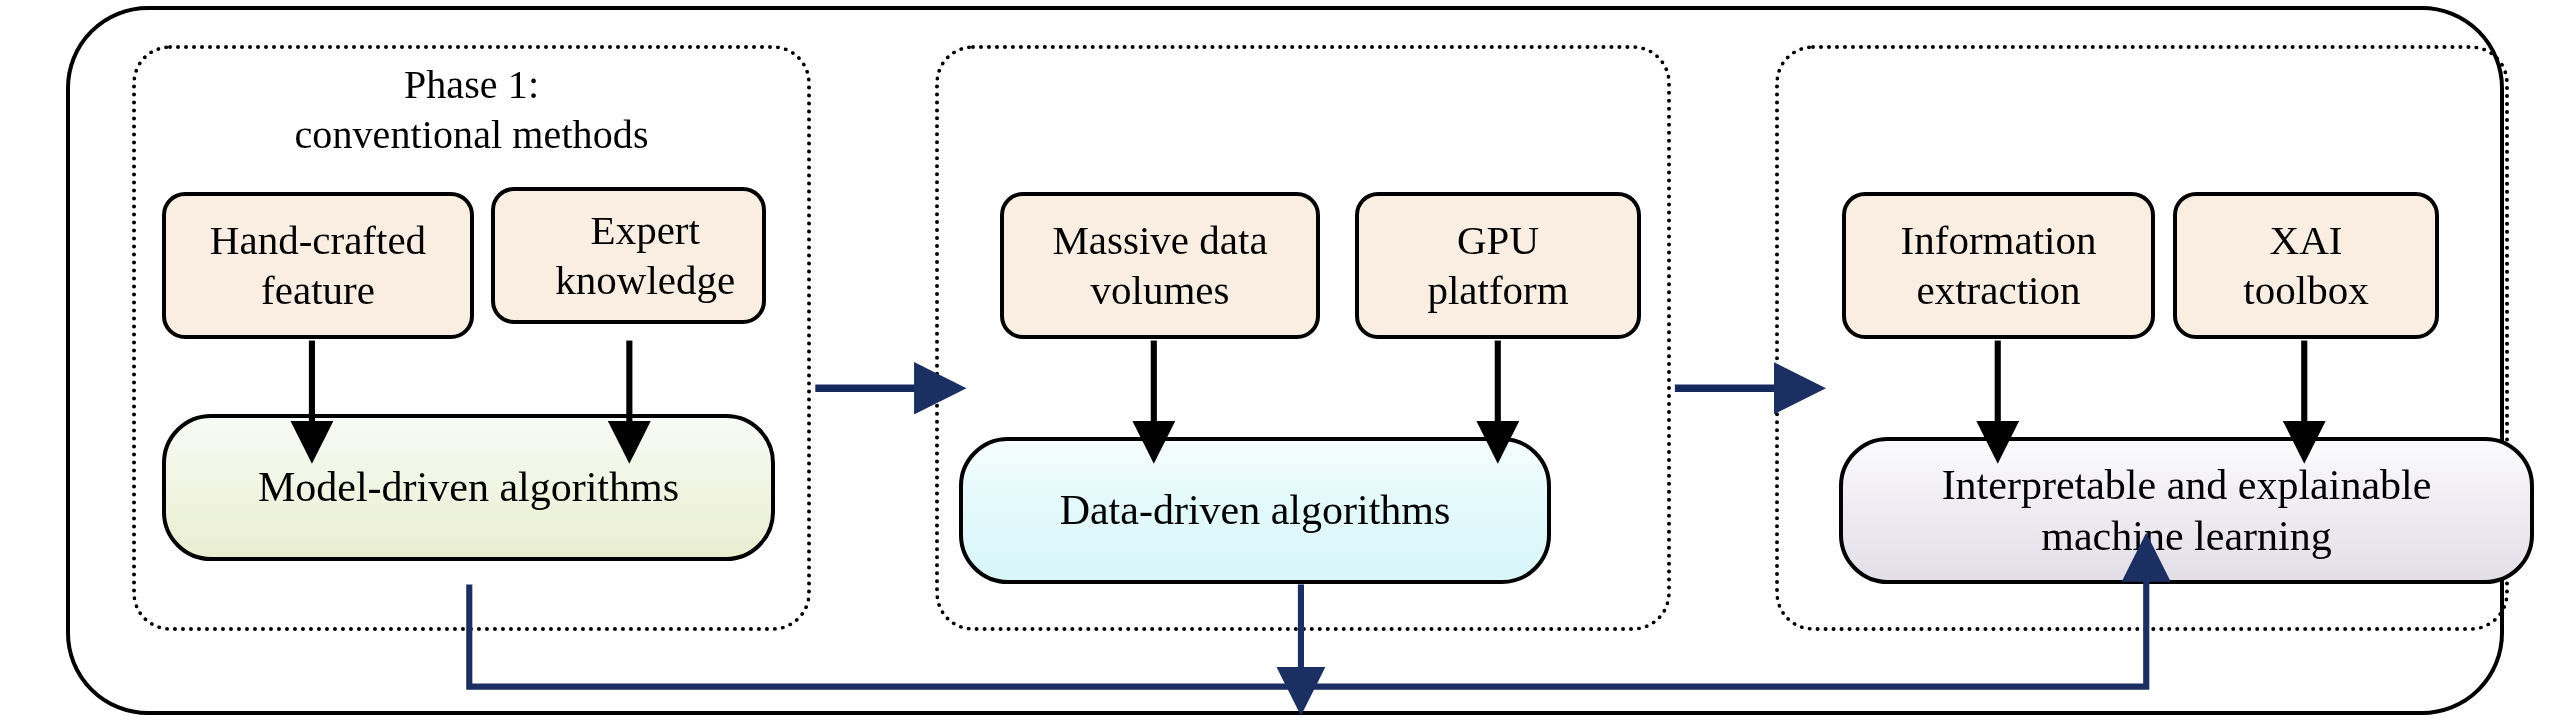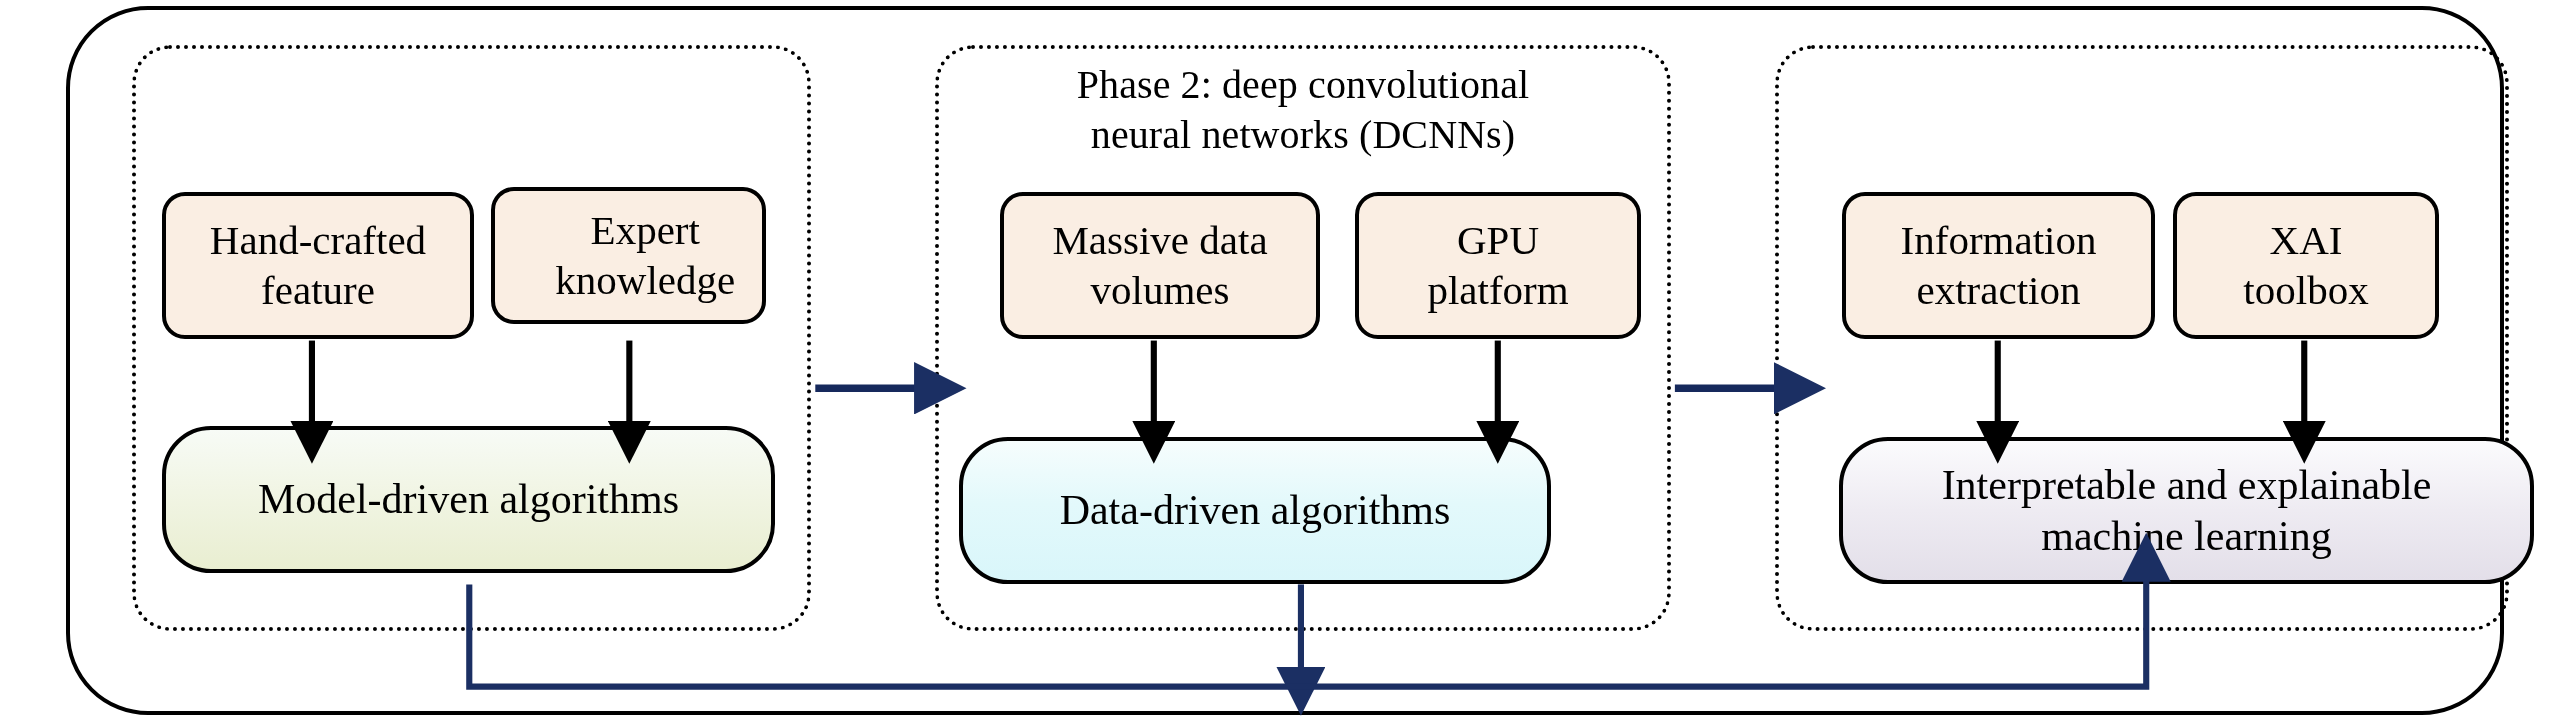--- a/index.html
+++ b/index.html
@@ -78,21 +78,21 @@
     border-radius:49px;
     box-sizing:border-box;
     display:flex;align-items:center;justify-content:center;
     text-align:center;
     font-size:42px;
     line-height:1.2;
     white-space:pre-line;
     padding:0 9.5px;
   }
   #res-model{
-    left:162px;top:426px;width:613px;height:147px;
+    left:162px;top:414px;width:613px;height:147px;
     background:linear-gradient(180deg,#f7fbf6 0%,#f1f5e4 45%,#e9eed1 100%);
   }
   #res-data{
     left:959px;top:437px;width:592px;height:147px;
     background:linear-gradient(180deg,#f6fdfd 0%,#e3f9fb 45%,#d9f6fa 100%);
   }
   #res-interp{
     left:1839px;top:437px;width:695px;height:147px;
     background:linear-gradient(180deg,#fbfbfd 0%,#eeebf2 50%,#e3dfe9 100%);
   }
@@ -101,30 +101,30 @@
   #arrow-layer{position:absolute;left:0;top:0;width:2576px;height:722px;}
 </style>
 </head>
 <body>
 
 <div id="stage">
 
   <div class="outer-frame"></div>
 
   <div class="phase-box" id="phase1-box"></div>
+  <div class="phase-title" id="phase1-title">Phase 1:
+conventional methods</div>
 
   <div class="src-box" id="src-handcrafted">Hand-crafted
 feature</div>
   <div class="src-box" id="src-expert">Expert
 knowledge</div>
   <div class="result-box" id="res-model">Model-driven algorithms</div>
 
   <div class="phase-box" id="phase2-box"></div>
-  <div class="phase-title" id="phase2-title">Phase 2: deep convolutional
-neural networks (DCNNs)</div>
 
   <div class="src-box" id="src-massive">Massive data
 volumes</div>
   <div class="src-box" id="src-gpu">GPU
 platform</div>
   <div class="result-box" id="res-data">Data-driven algorithms</div>
 
   <div class="phase-box" id="phase3-box"></div>
 
   <div class="src-box" id="src-xai">XAI

